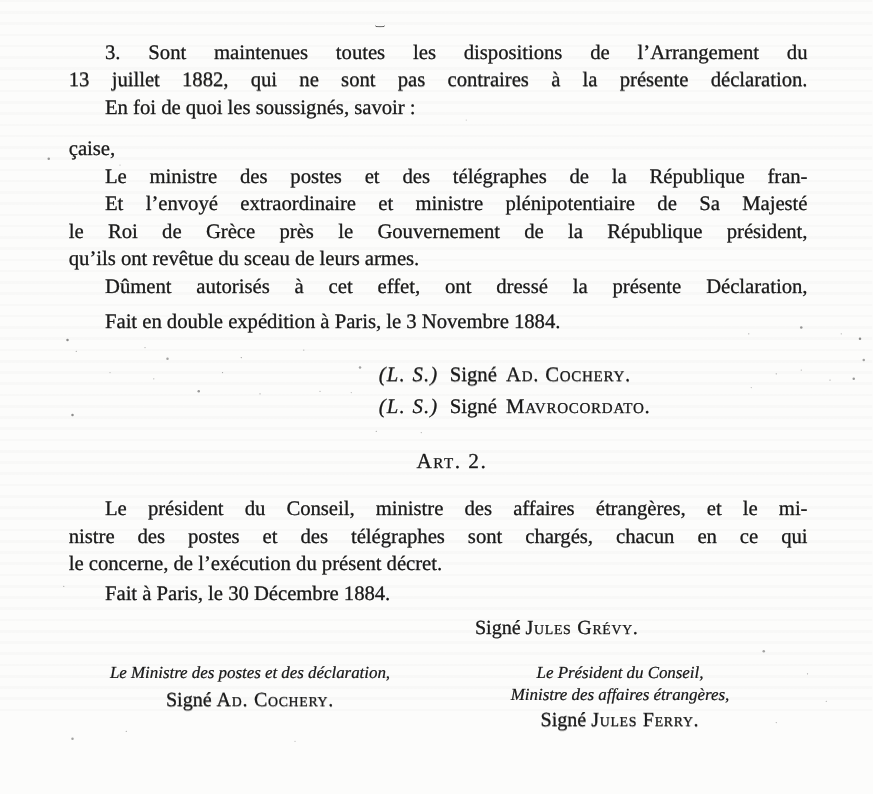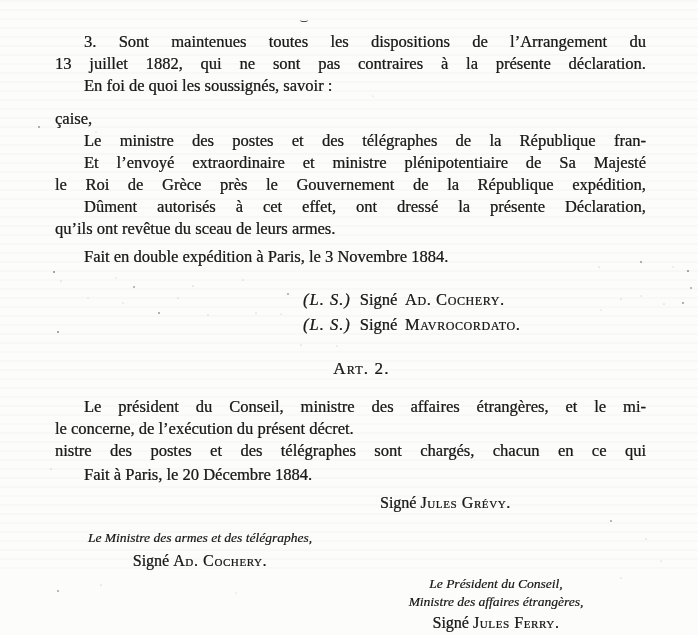--- a/index.html
+++ b/index.html
@@ -44,21 +44,21 @@
   }
   .sp-p7 { margin-top: 16px; }
   .sp-p8 { margin-top: 2px; }
   .sig-grevy {
     margin-top: 6px; margin-left: 325px; width: 260px;
     height: 22px; line-height: 22px; 
     font-size: 16px;
   }
   .sig-row { display: flex; margin-top: 15px; }
   .col-left { width: 280px; margin-left: 5px; text-align: center; }
-  .col-right { width: 212px; margin-left: 50px; text-align: center; margin-top: 46px; }
+  .col-right { width: 212px; margin-left: 50px; text-align: center; }
   .sig-title {
     font-style: italic; font-size: 13.5px; line-height: 17.5px;
     -webkit-text-stroke: 0.15px rgba(27,27,27,0.8);
     white-space: nowrap;
   }
   .sig-line { margin-top: 5px; font-size: 16px; white-space: nowrap; }
   .col-right .sig-line { margin-top: 4px; }
   
   .breve {
     position: absolute; left: 300px; top: 18px;
@@ -109,61 +109,61 @@
       <div class="ln ind">En foi de quoi les soussignés, savoir :</div>
     </div>
 
     <div class="sp-p3">
       <div class="ln">çaise,</div>
       <div class="ln jst ind">Le ministre des postes et des télégraphes de la République fran-</div>
     </div>
 
     <div>
       <div class="ln jst ind">Et l’envoyé extraordinaire et ministre plénipotentiaire de Sa Majesté</div>
-      <div class="ln jst">le Roi de Grèce près le Gouvernement de la République expédition,</div>
+      <div class="ln jst">le Roi de Grèce près le Gouvernement de la République président,</div>
     </div>
 
     <div>
+      <div class="ln">qu’ils ont revêtue du sceau de leurs armes.</div>
       <div class="ln jst ind">Dûment autorisés à cet effet, ont dressé la présente Déclaration,</div>
-      <div class="ln">qu’ils ont revêtue du sceau de leurs armes.</div>
     </div>
 
     <div class="sp-p6">
       <div class="ln ind">Fait en double expédition à Paris, le 3 Novembre 1884.</div>
     </div>
 
     <div class="seal-block">
       <div class="seal-line">
         <span class="seal-ls">(L. S.)</span><span class="seal-signe">Signé</span><span class="sc seal-name">Ad. Cochery.</span>
       </div>
       <div class="seal-line">
         <span class="seal-ls">(L. S.)</span><span class="seal-signe">Signé</span><span class="sc seal-name">Mavrocordato.</span>
       </div>
     </div>
 
     <div class="art-heading">Art. 2.</div>
 
     <div class="sp-p7">
       <div class="ln jst ind">Le président du Conseil, ministre des affaires étrangères, et le mi-</div>
+      <div class="ln jst">nistre des postes et des télégraphes sont chargés, chacun en ce qui</div>
       <div class="ln">le concerne, de l’exécution du présent décret.</div>
-      <div class="ln jst">nistre des postes et des télégraphes sont chargés, chacun en ce qui</div>
     </div>
 
     <div class="sp-p8">
-      <div class="ln ind">Fait à Paris, le 20 Décembre 1884.</div>
+      <div class="ln ind">Fait à Paris, le 30 Décembre 1884.</div>
     </div>
 
     <div class="sig-grevy">
       <span>Signé</span>
       <span class="sc">Jules Grévy.</span>
     </div>
 
     <div class="sig-row">
       <div class="col-left">
-        <div class="sig-title">Le Ministre des armes et des télégraphes,</div>
+        <div class="sig-title">Le Ministre des postes et des déclaration,</div>
         <div class="sig-line">
           <span>Signé</span>
           <span class="sc">Ad. Cochery.</span>
         </div>
       </div>
       <div class="col-right">
         <div class="sig-title">Le Président du Conseil,</div>
         <div class="sig-title">Ministre des affaires étrangères,</div>
         <div class="sig-line">
           <span>Signé</span>

